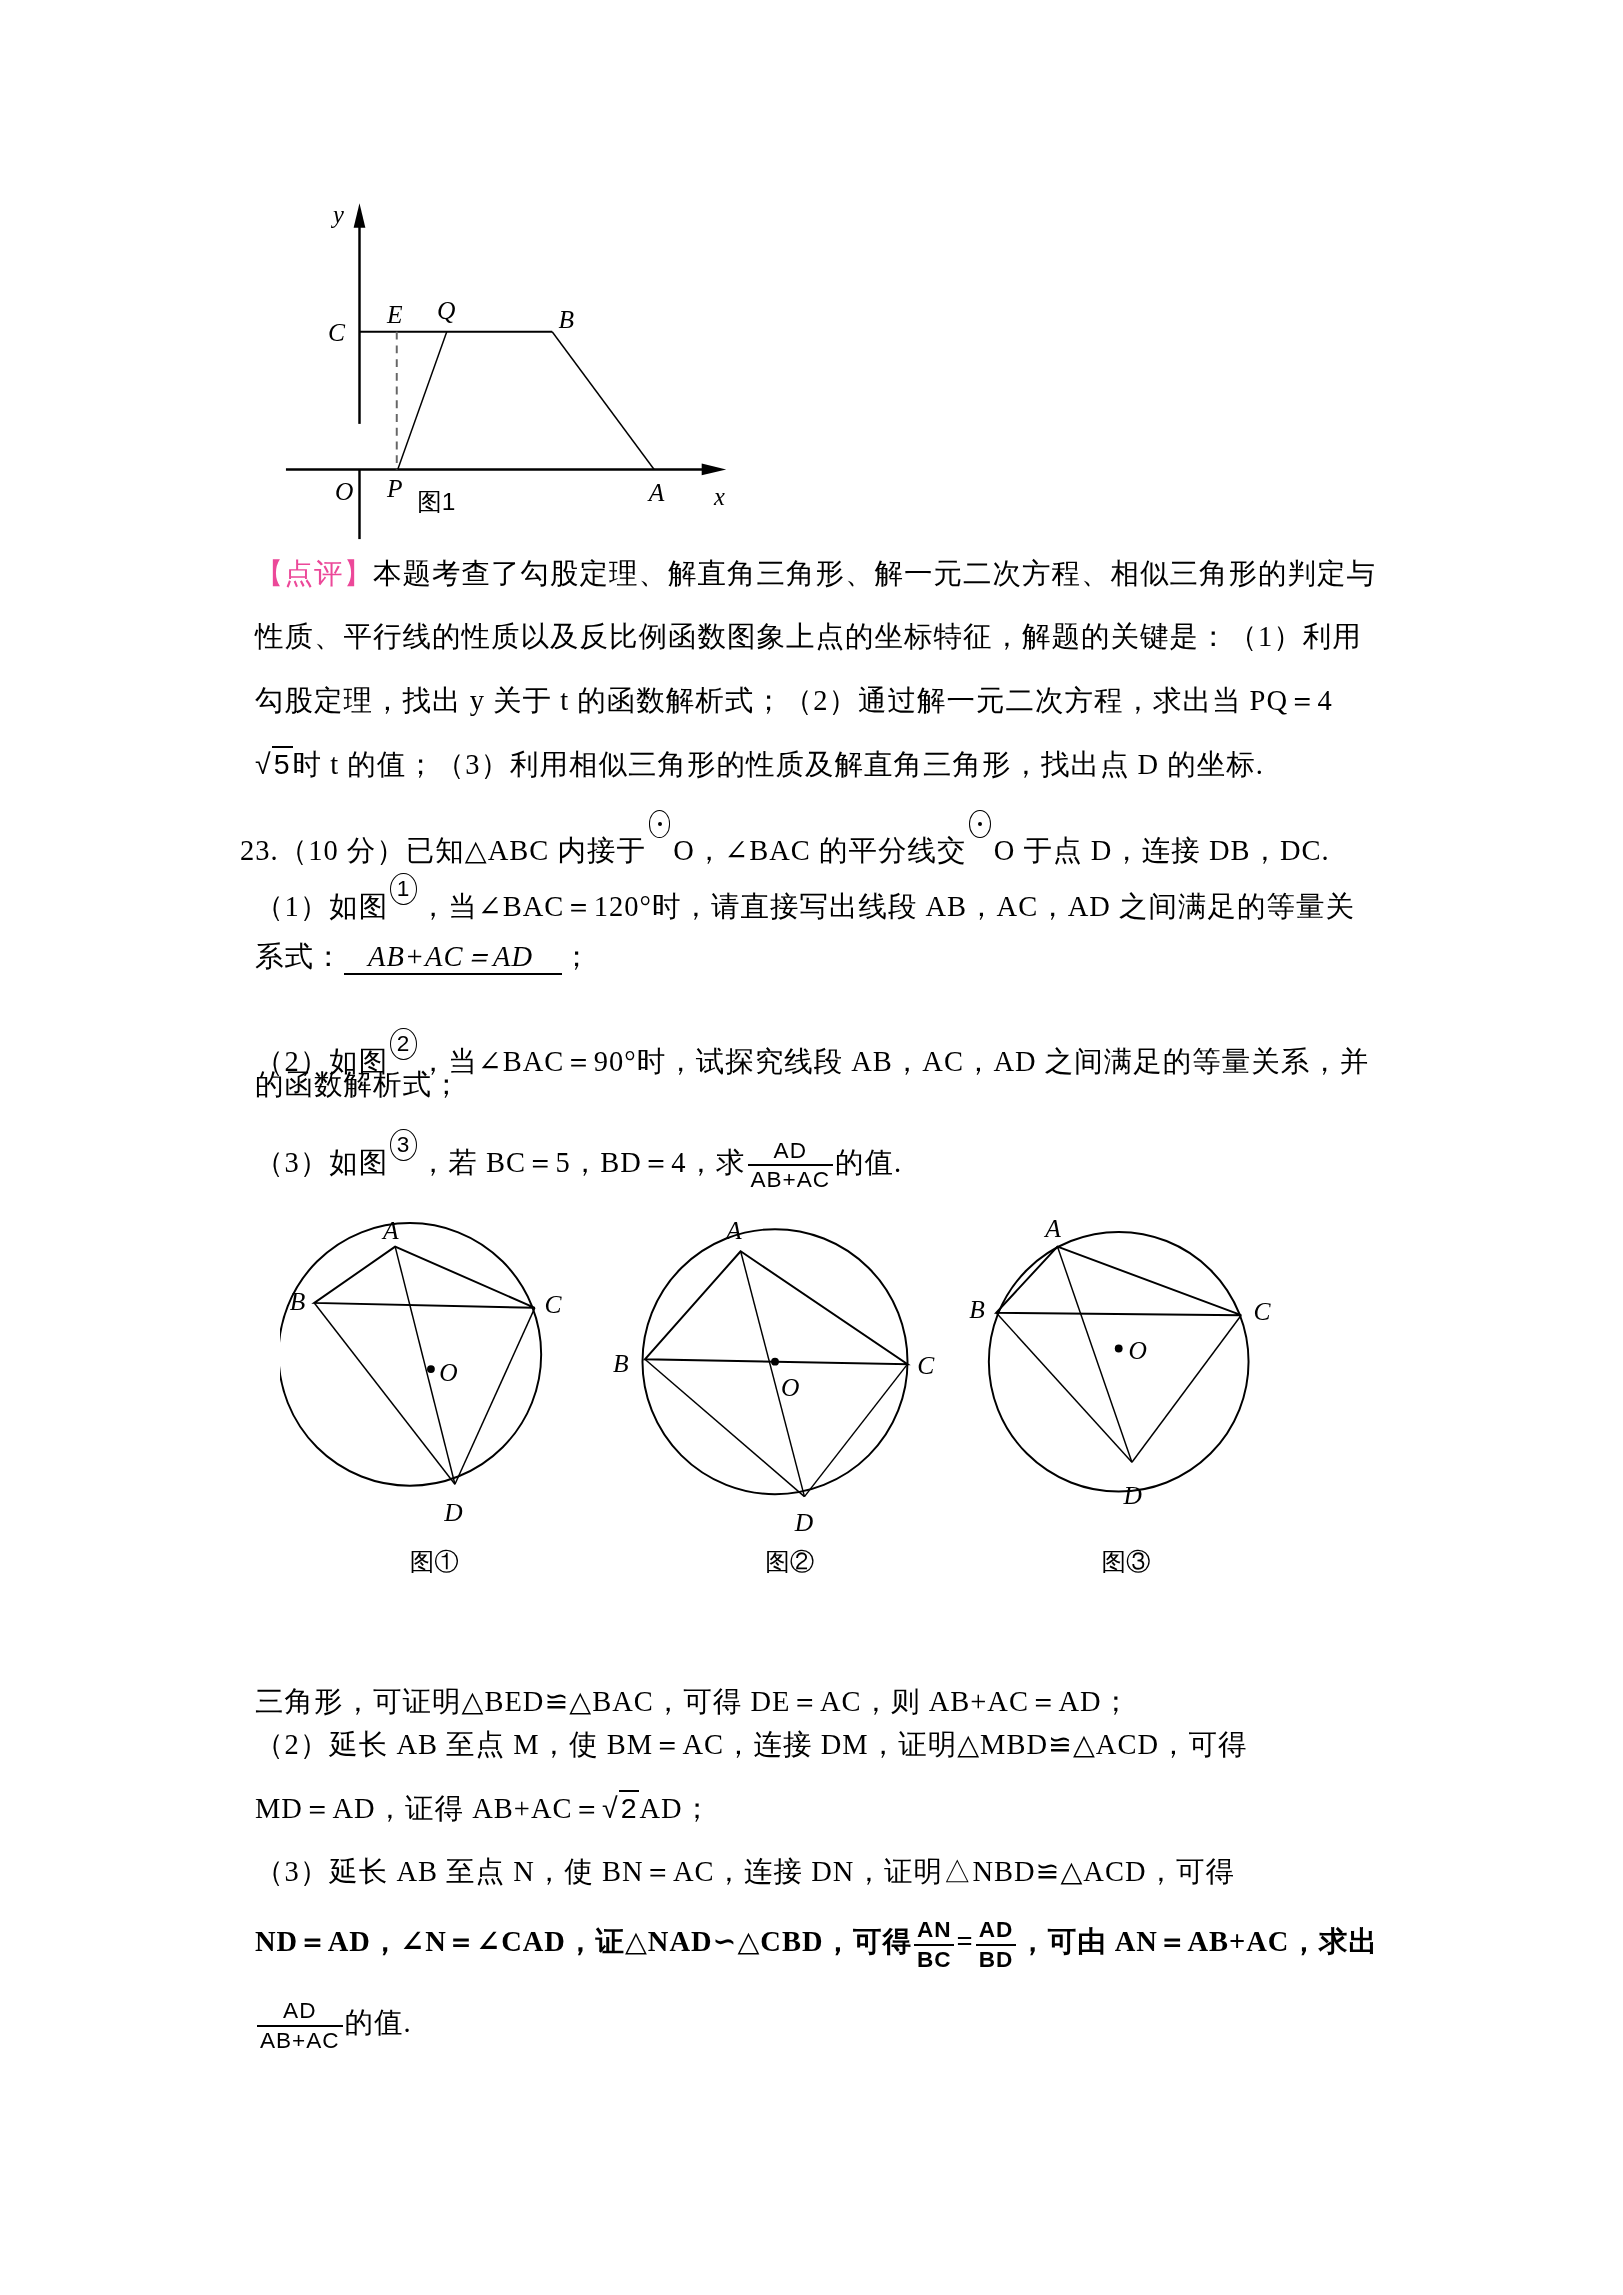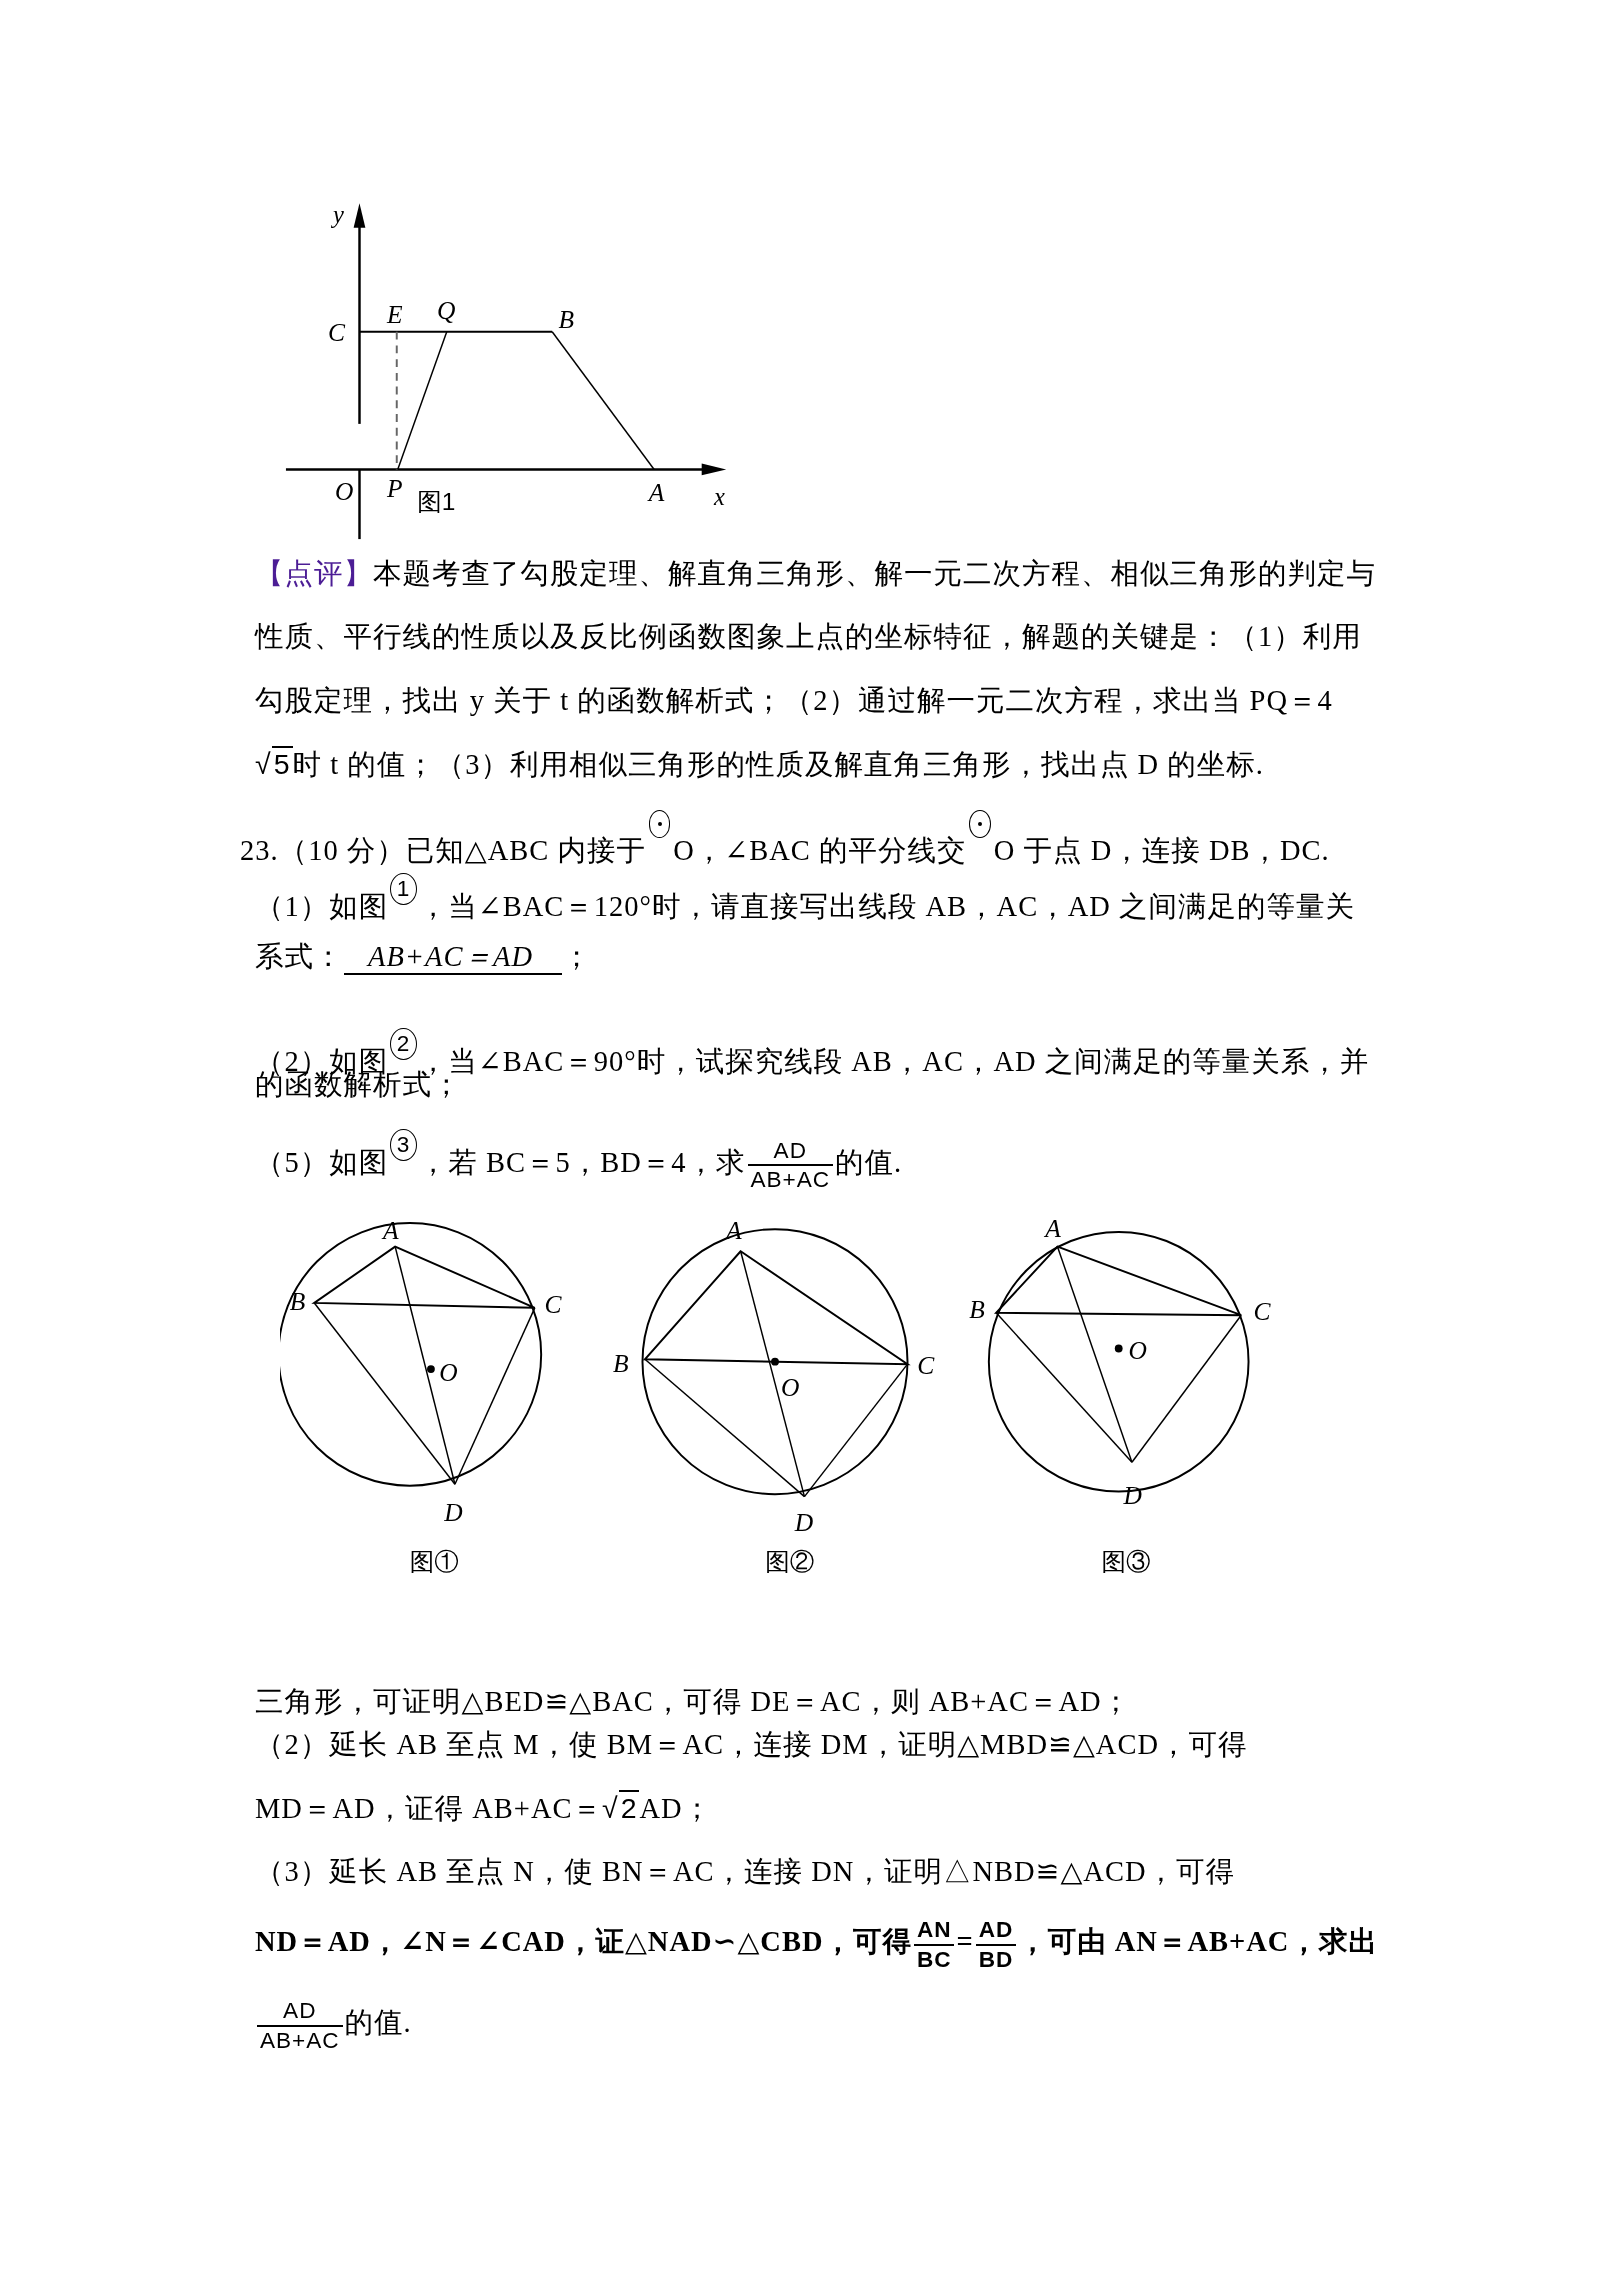--- a/index.html
+++ b/index.html
@@ -6,21 +6,21 @@
   body {
     width: 1623px; height: 2295px; position: relative; overflow: hidden;
     font-family: "Liberation Serif", "DejaVu Serif", serif;
     color: #000;
   }
   .page { position: absolute; left: 0; top: 0; width: 1623px; height: 2295px; }
   .line {
     position: absolute; font-size: 28.5px; line-height: 39px; white-space: nowrap;
     letter-spacing: 1px;
   }
-  .tag { color: #4c1d95; }
+  .tag { color: #ec4899; }
   i, .it { font-style: italic; }
   .frac {
     display: inline-block; vertical-align: middle; text-align: center;
     font-size: 22.6px; line-height: 27.5px; margin: 0 2px; font-style: normal;
     font-family: "Liberation Sans", "DejaVu Sans", sans-serif;
   }
   .frac .num { display: block; border-bottom: 2.5px solid #000; padding: 0 2.9px; }
   .frac .den { display: block; padding: 0 2.9px; }
   .circled {
     display: inline-block; width: 24.5px; height: 30px; border: 1.5px solid #000;
@@ -89,21 +89,21 @@
     <span>（1）如图</span><span class="circled">1</span><span>，当∠BAC＝120°时，请直接写出线段 AB，AC，AD 之间满足的等量关</span>
   </div>
   <div class="line" style="left:255px;top:937px;">
     <span>系式：</span><span class="underline-answer it">AB+AC＝AD</span><span>；</span>
   </div>
   <div class="line" style="left:255px;top:1001px;margin-top:27px;">
     <span>（2）如图</span><span class="circled">2</span><span>，当∠BAC＝90°时，试探究线段 AB，AC，AD 之间满足的等量关系，并</span>
   </div>
   <div class="line" style="left:255px;top:1065px;">的函数解析式；</div>
   <div class="line" style="left:255px;top:1129px;">
-    <span>（5）如图</span><span class="circled">3</span><span>，若 BC＝5，BD＝4，求</span><span class="frac"><span class="num">AD</span><span class="den">AB+AC</span></span><span>的值.</span>
+    <span>（3）如图</span><span class="circled">3</span><span>，若 BC＝5，BD＝4，求</span><span class="frac"><span class="num">AD</span><span class="den">AB+AC</span></span><span>的值.</span>
   </div>
 
   <svg style="position:absolute;left:280px;top:1212px;" width="294" height="373" viewBox="0 0 600 760">
     <circle cx="265" cy="290" r="268" fill="none" stroke="#000" stroke-width="4"></circle>
     <polygon points="235,70 70,185 520,195" fill="none" stroke="#000" stroke-width="4"></polygon>
     <line x1="235" y1="70" x2="357" y2="555" stroke="#000" stroke-width="3"></line>
     <line x1="70" y1="185" x2="357" y2="555" stroke="#000" stroke-width="3"></line>
     <line x1="520" y1="195" x2="357" y2="555" stroke="#000" stroke-width="3"></line>
     <circle cx="308" cy="320" r="8" fill="#000"></circle>
     <text x="210" y="55" font-size="52">A</text>

